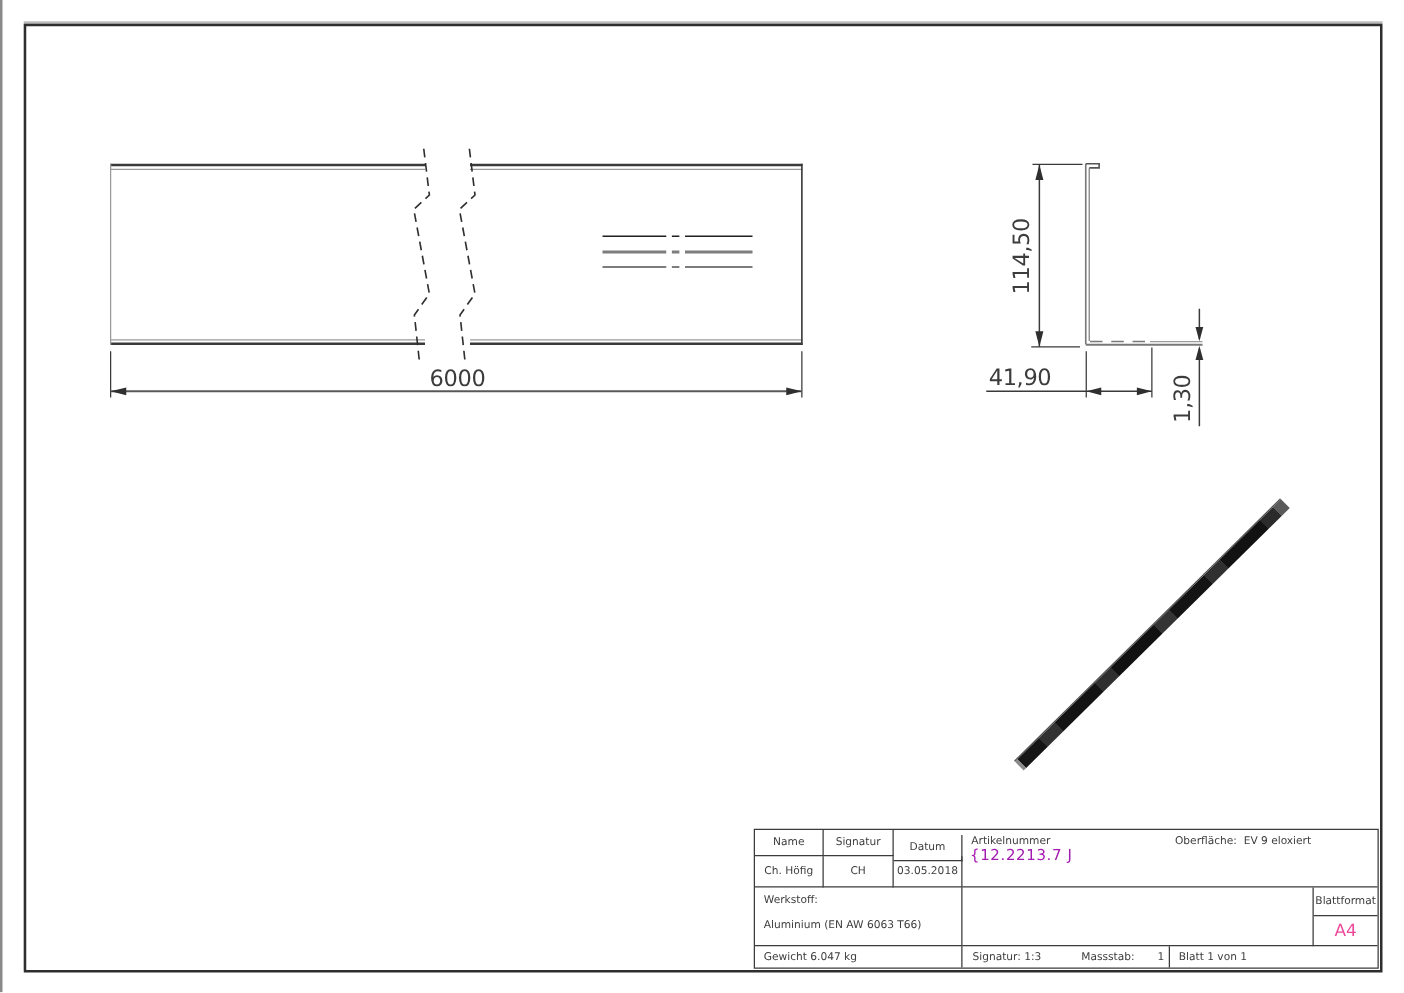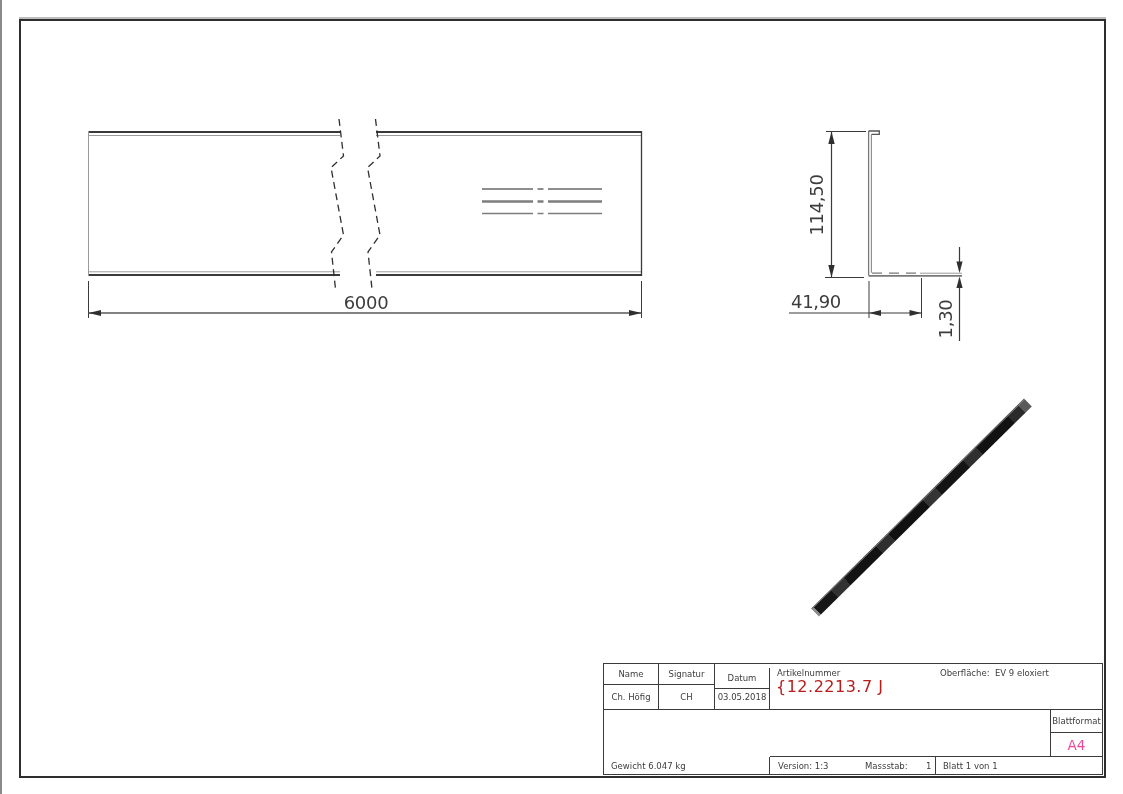--- a/index.html
+++ b/index.html
@@ -34,21 +34,21 @@
   }
   .cell{position:absolute;box-sizing:border-box;display:flex;align-items:center;}
   .bb{border-bottom:1px solid #3b3b3b;}
   .br{border-right:1px solid #3b3b3b;}
   .center{justify-content:center;}
   .padl{padding-left:7px;}
   .pre{white-space:pre;}
   .artikel-cell{display:block;}
   .artikel-label{position:absolute;left:7px;top:4px;}
   .oberflaeche{position:absolute;left:170px;top:4px;}
-  .artikel-value{position:absolute;left:6px;top:13px;font-size:16px;letter-spacing:0.5px;color:#b91c1c;}
+  .artikel-value{position:absolute;left:6px;top:13px;font-size:12px;letter-spacing:0.5px;color:#a21caf;}
   .werkstoff-cell{display:block;}
   .werkstoff-label{position:absolute;left:7px;top:5px;}
   .werkstoff-value{position:absolute;left:7px;top:25px;}
   .a4{font-size:13.5px;color:#ec4899;}
   .massstab-cell{display:block;}
   .massstab{position:absolute;left:8px;top:4px;}
   .version-label{position:absolute;left:95px;top:4px;}
   .version-value{position:absolute;left:156px;top:4px;}
 </style>
 </head>
@@ -139,26 +139,30 @@
     <div class="cell br bb center" style="left:0;top:21px;width:55px;height:25px;">Ch. Höfig</div>
     <div class="cell br bb center" style="left:55px;top:21px;width:56px;height:25px;">CH</div>
     <div class="cell br bb center" style="left:111px;top:21px;width:55px;height:25px;">03.05.2018</div>
 
     <div class="cell bb artikel-cell" style="left:166px;top:0;width:332px;height:46px;">
       <span class="artikel-label">Artikelnummer</span>
       <span class="oberflaeche pre">Oberfläche:  EV 9 eloxiert</span>
       <span class="artikel-value">{12.2213.7 J</span>
     </div>
 
+    <div class="cell br bb werkstoff-cell" style="left:0;top:46px;width:166px;height:47px;">
+      <span class="werkstoff-label">Werkstoff:</span>
+      <span class="werkstoff-value">Aluminium (EN AW 6063 T66)</span>
+    </div>
     <div class="cell br bb" style="left:166px;top:46px;width:281px;height:47px;"></div>
     <div class="cell bb center" style="left:447px;top:46px;width:51px;height:23px;text-align:right;">Blattformat</div>
     <div class="cell bb center a4" style="left:447px;top:69px;width:51px;height:24px;">A4</div>
 
     <div class="cell br padl" style="left:0;top:93px;width:166px;height:17px;">Gewicht 6.047 kg</div>
     <div class="cell br massstab-cell" style="left:166px;top:93px;width:166px;height:17px;">
-      <span class="massstab">Version: 1:3</span>
+      <span class="massstab">Signatur: 1:3</span>
       <span class="version-label">Massstab:</span>
       <span class="version-value">1</span>
     </div>
     <div class="cell padl" style="left:332px;top:93px;width:166px;height:17px;">Blatt 1 von 1</div>
   </div>
 
 </div>
 
 </body></html>

